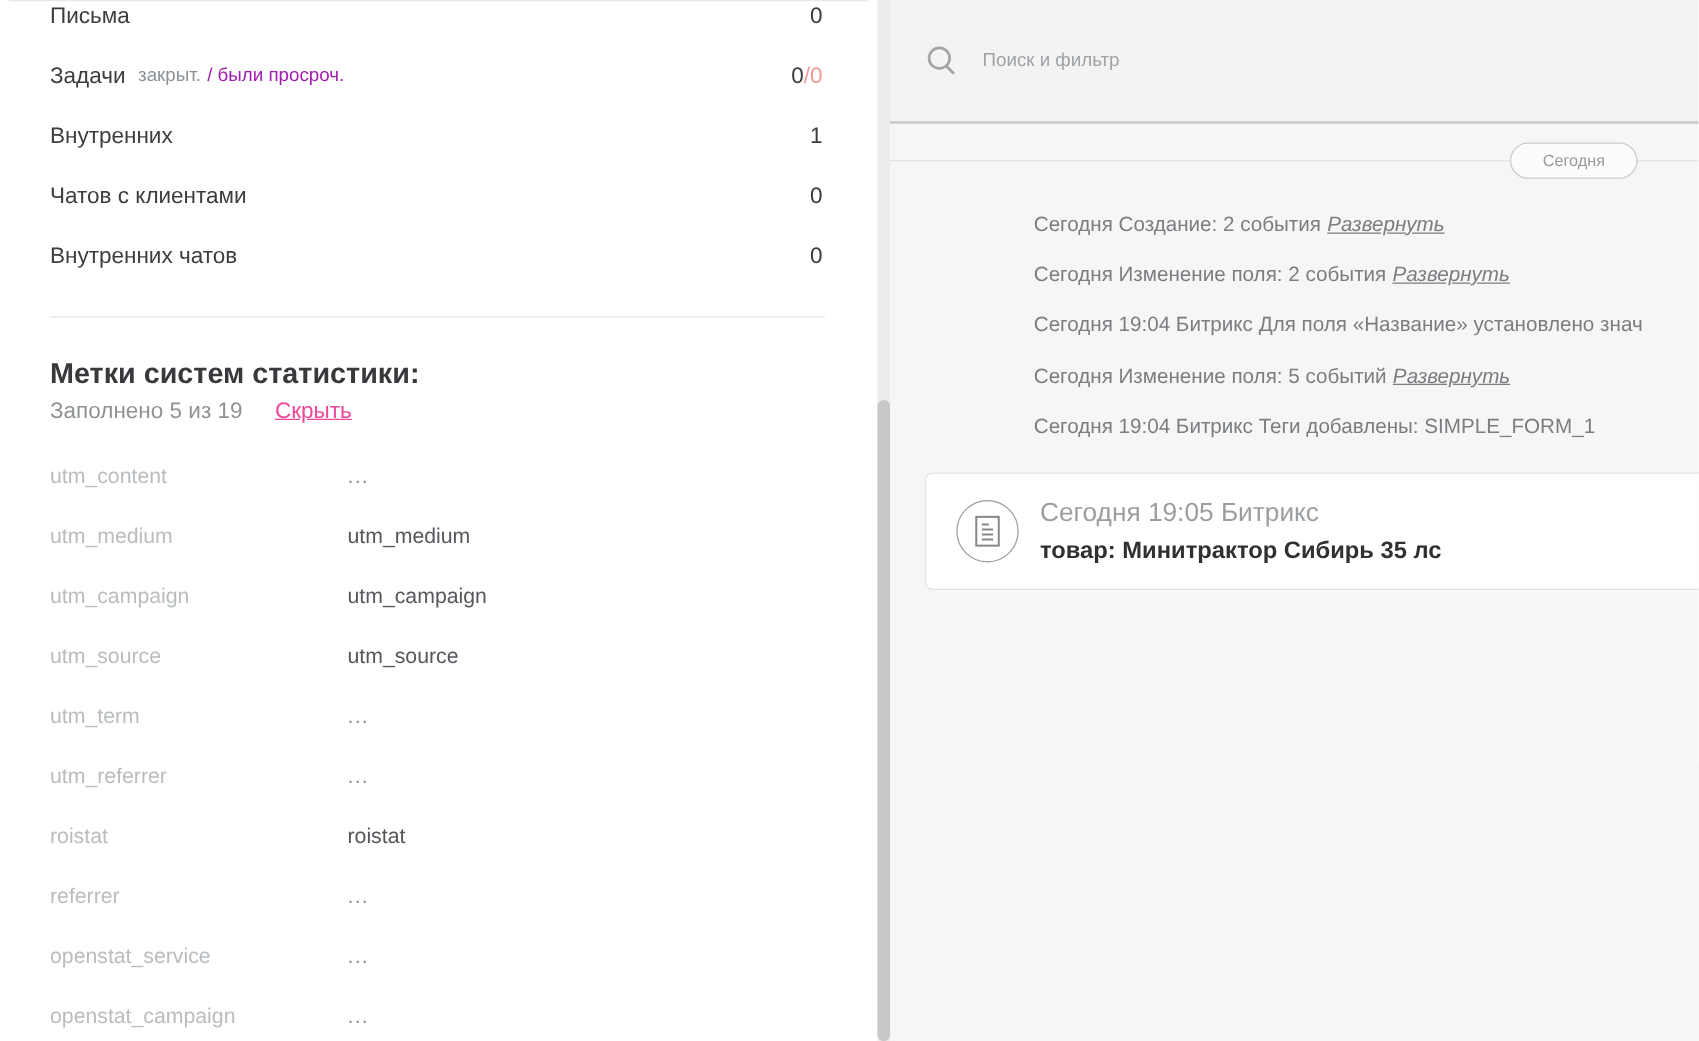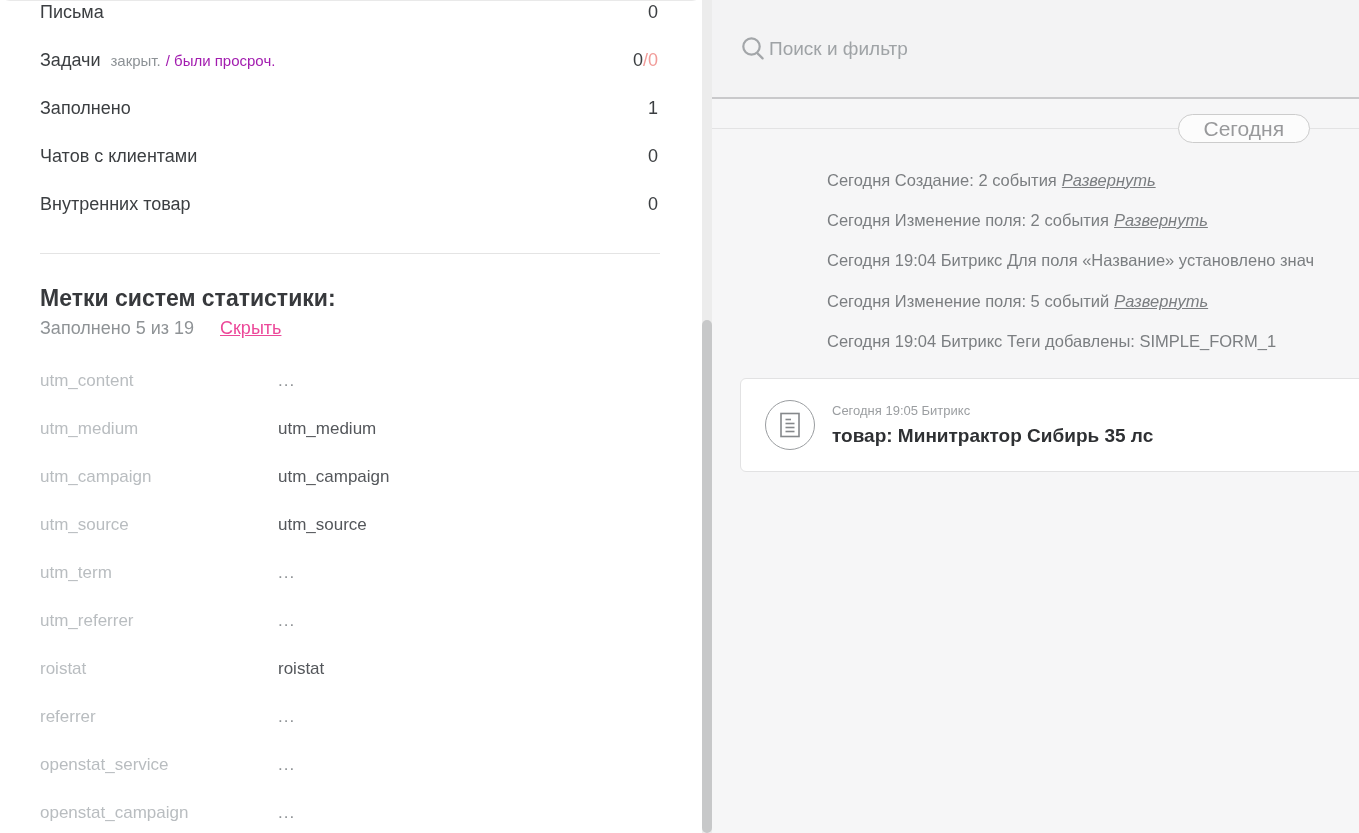--- a/index.html
+++ b/index.html
@@ -70,37 +70,37 @@
   }
   .search-header {
     position: absolute; top: 0; left: 0; right: 0;
     height: 99px; background: #f3f3f4;
     border-bottom: 2px solid #c9c9cb;
     display: flex; align-items: center;
     box-sizing: border-box;
   }
   .search-icon { margin-left: 28px; flex: 0 0 auto; display: flex; }
   .search-input {
-    flex: 1; margin-right: 20px;
+    flex: 1; margin-left: 17px; margin-right: 20px;
     font-family: "Liberation Sans", "DejaVu Sans", sans-serif;
-    font-size: 19px; color: #6b6f73;
+    font-size: 15px; color: #6b6f73;
     background: transparent; border: none; outline: none;
   }
   .search-input::placeholder { color: #9fa3a6; opacity: 1; }
 
   .date-line {
     position: absolute; top: 128px; left: 0;
     width: 100%; height: 1px; background: #e3e3e4;
   }
   .date-pill {
     position: absolute; top: 114px; right: 49px;
     height: 27px; line-height: 27px; padding: 0 25px;
     background: #fcfcfc; border: 1px solid #cccccc;
     border-radius: 15px;
-    font-size: 21px; color: #98999b;
+    font-size: 13px; color: #98999b;
   }
 
   .events { position: absolute; top: 160px; left: 115px; right: 0; }
   .event-row {
     height: 40.4px; display: flex; align-items: center;
     white-space: nowrap; overflow: hidden;
     font-size: 16.5px; color: #7b7e81;
   }
   .expand-link {
     text-decoration: underline; margin-left: 5px;
@@ -114,21 +114,21 @@
     background: #ffffff; border: 1px solid #e2e2e3; border-radius: 6px;
     display: flex; align-items: center;
   }
   .note-icon {
     flex: 0 0 auto; width: 50px; height: 50px;
     border: 1px solid #9a9da0; border-radius: 50%;
     margin-left: 24px; box-sizing: border-box;
     display: flex; align-items: center; justify-content: center;
   }
   .note-body { margin-left: 17px; }
-  .note-meta { font-size: 13px; color: #9b9ea1; margin-bottom: 7px; }
+  .note-meta { font-size: 21px; color: #9b9ea1; margin-bottom: 7px; }
   .note-title { font-size: 19px; color: #2e3033; font-weight: bold; }
 </style>
 </head>
 <body>
 
 <section class="left-panel">
   <div class="top-hairline"></div>
 
   <div class="stats">
     <div class="stat-row">
@@ -138,31 +138,31 @@
     </div>
     <div class="stat-row">
       <span class="stat-label">Задачи</span>
       <span class="stat-sub">закрыт.</span>
       <span class="stat-sub-alt">/ были просроч.</span>
       <span class="stat-spacer"></span>
       <span class="stat-value">0</span>
       <span class="stat-value-alt">/0</span>
     </div>
     <div class="stat-row">
-      <span class="stat-label">Заполнено</span>
+      <span class="stat-label">Внутренних</span>
       <span class="stat-spacer"></span>
       <span class="stat-value">1</span>
     </div>
     <div class="stat-row">
       <span class="stat-label">Чатов с клиентами</span>
       <span class="stat-spacer"></span>
       <span class="stat-value">0</span>
     </div>
     <div class="stat-row">
-      <span class="stat-label">Внутренних товар</span>
+      <span class="stat-label">Внутренних чатов</span>
       <span class="stat-spacer"></span>
       <span class="stat-value">0</span>
     </div>
   </div>
 
   <div class="divider"></div>
 
   <div class="tags-title">Метки систем статистики:</div>
   <div class="tags-sub">
     <span>Заполнено 5 из 19</span><a class="hide-link">Скрыть</a>

